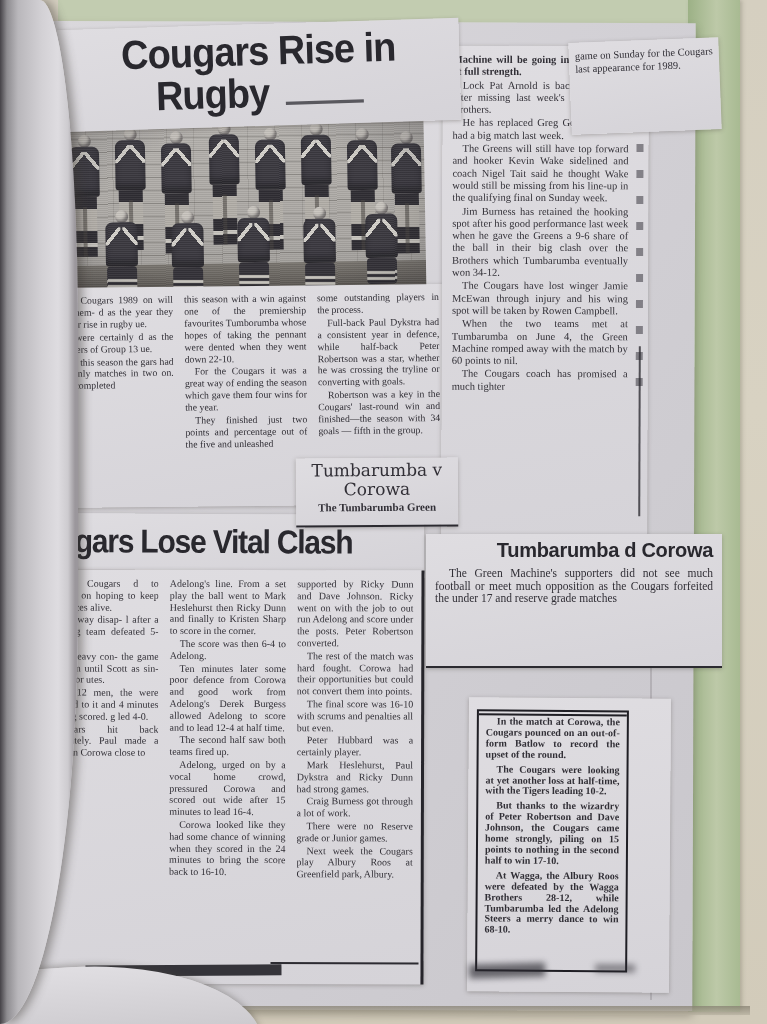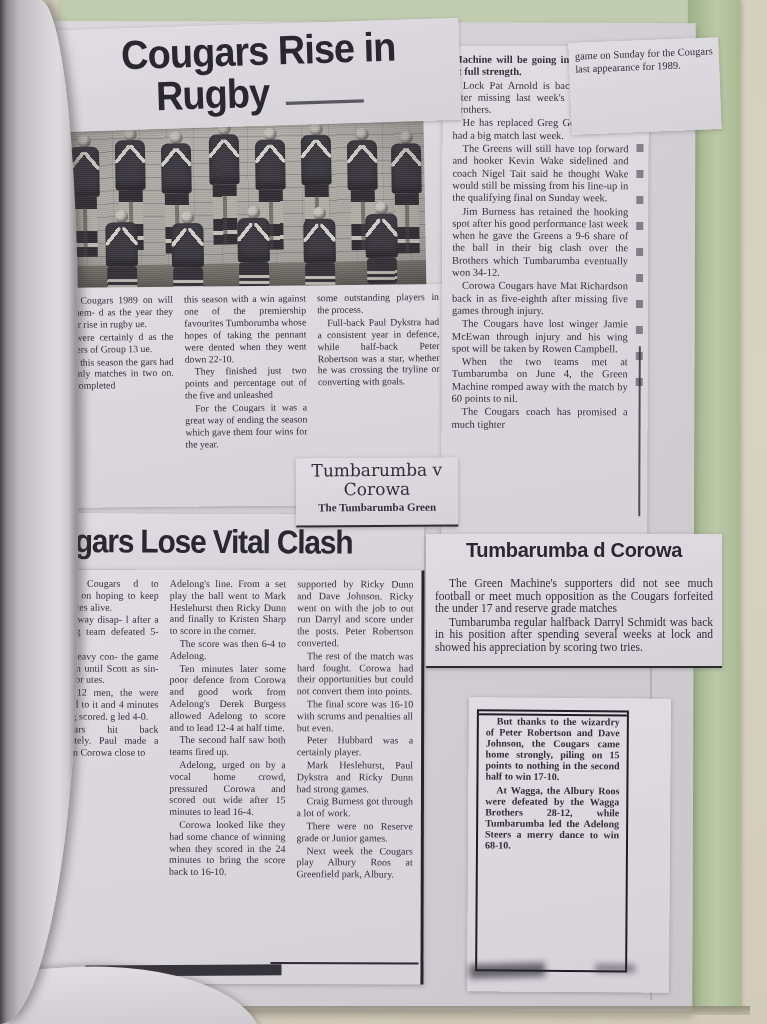--- a/index.html
+++ b/index.html
@@ -93,21 +93,21 @@
     padding:8px 8px 24px;display:flex;gap:11px;font-size:10px;line-height:11.8px;z-index:2;
     border-right:3px solid #26252b;box-sizing:border-box;}
   .clip-clash-cols .col{flex:1;overflow:hidden;}
   .clash-bottom-bar{position:absolute;left:52px;bottom:8px;width:196px;height:11px;
     background:#35343a;transform:rotate(-.5deg);}
   .clash-bottom-line{position:absolute;right:2px;bottom:20px;width:148px;height:2px;background:#2c2b31;}
   
   .clip-report{left:426px;top:534px;width:296px;height:134px;padding:5px 9px;z-index:2;
     font-size:11.5px;line-height:12.6px;border-bottom:2px solid #2b2a30;box-sizing:border-box;overflow:hidden;}
   .h-report{font-family:"Liberation Sans",sans-serif;font-weight:900;font-size:20px;line-height:22px;
-    text-align:center;letter-spacing:-.3px;margin-bottom:16px;color:#29282e;}
+    text-align:right;letter-spacing:-.3px;margin-bottom:6px;color:#29282e;}
   .clip-report p{text-indent:14px;}
   .clip-report p:first-child{text-indent:14px;}
   
   .clip-roundup{left:468px;top:698px;width:202px;height:294px;transform:rotate(.4deg);z-index:2;}
   .roundup-frame{position:absolute;left:8px;top:12px;width:152px;height:262px;
     border:2px solid #1f1e24;padding:5px 7px;box-sizing:border-box;overflow:hidden;
     font-weight:bold;font-size:10px;line-height:10.9px;}
   .roundup-frame::before{content:"";position:absolute;left:0;right:0;top:2px;height:2px;background:#1f1e24;}
   .roundup-frame p{text-indent:11px;margin:0 0 4px;text-align:justify;}
   .smudge{position:absolute;left:2px;bottom:14px;width:76px;height:14px;background:#2a2930;
@@ -206,42 +206,42 @@
   </div>
 
   <div class="clip clip-rise-cols newsprint">
     <div class="col">
         <p>orowa Cougars 1989 on will be remem- d as the year they ed their rise in rugby ue.</p>
         <p>ey were certainly d as the big overs of Group 13 ue.</p>
         <p>fore this season the gars had won only matches in two on. They completed</p>
       </div>
     <div class="col">
         <p>this season with a win against one of the premiership favourites Tumborumba whose hopes of taking the pennant were dented when they went down 22-10.</p>
+        <p>For the Cougars it was a great way of ending the season which gave them four wins for the year.</p>
         <p>They finished just two points and percentage out of the five and unleashed</p>
-        <p>For the Cougars it was a great way of ending the season which gave them four wins for the year.</p>
       </div>
     <div class="col">
         <p>some outstanding players in the process.</p>
         <p>Full-back Paul Dykstra had a consistent year in defence, while half-back Peter Robertson was a star, whether he was crossing the tryline or converting with goals.</p>
+        <p>Robertson was a key in the Cougars' last-round win and finished—the season with 34 goals — fifth in the group.</p>
       </div>
   </div>
 
   <div class="clip clip-caption">
     <div class="caption-title">Tumbarumba v Corowa</div>
     <div class="caption-lead">The Tumbarumba Green</div>
   </div>
 
   <div class="clip clip-preview newsprint">
     <div>
         <p>Machine will be going into the match at full strength.</p>
         <p>Lock Pat Arnold is back in the side after missing last week's game against Brothers.</p>
         <p>He has replaced Greg Goldspink who had a big match last week.</p>
         <p>The Greens will still have top forward and hooker Kevin Wake sidelined and coach Nigel Tait said he thought Wake would still be missing from his line-up in the qualifying final on Sunday week.</p>
         <p>Jim Burness has retained the hooking spot after his good performance last week when he gave the Greens a 9-6 share of the ball in their big clash over the Brothers which Tumbarumba eventually won 34-12.</p>
-        <p>Corowa Cougars have Mat Richardson back in as five-eighth after missing five games through injury.</p>
         <p>The Cougars have lost winger Jamie McEwan through injury and his wing spot will be taken by Rowen Campbell.</p>
         <p>When the two teams met at Tumbarumba on June 4, the Green Machine romped away with the match by 60 points to nil.</p>
         <p>The Cougars coach has promised a much tighter</p>
       </div>
     <div class="frag-dashes"></div>
     <div class="frag-line"></div>
   </div>
 
   <div class="clip clip-frag-top newsprint">
     <p>game on Sunday for the Cougars last appearance for 1989.</p>
@@ -261,43 +261,44 @@
       </div>
     <div class="col">
         <p>Adelong's line. From a set play the ball went to Mark Heslehurst then Ricky Dunn and finally to Kristen Sharp to score in the corner.</p>
         <p>The score was then 6-4 to Adelong.</p>
         <p>Ten minutes later some poor defence from Corowa and good work from Adelong's Derek Burgess allowed Adelong to score and to lead 12-4 at half time.</p>
         <p>The second half saw both teams fired up.</p>
         <p>Adelong, urged on by a vocal home crowd, pressured Corowa and scored out wide after 15 minutes to lead 16-4.</p>
         <p>Corowa looked like they had some chance of winning when they scored in the 24 minutes to bring the score back to 16-10.</p>
       </div>
     <div class="col">
-        <p>supported by Ricky Dunn and Dave Johnson. Ricky went on with the job to out run Darryl and score under the posts. Peter Robertson converted.</p>
+        <p>supported by Ricky Dunn and Dave Johnson. Ricky went on with the job to out run Adelong and score under the posts. Peter Robertson converted.</p>
         <p>The rest of the match was hard fought. Corowa had their opportunities but could not convert them into points.</p>
         <p>The final score was 16-10 with scrums and penalties all but even.</p>
         <p>Peter Hubbard was a certainly player.</p>
         <p>Mark Heslehurst, Paul Dykstra and Ricky Dunn had strong games.</p>
         <p>Craig Burness got through a lot of work.</p>
         <p>There were no Reserve grade or Junior games.</p>
         <p>Next week the Cougars play Albury Roos at Greenfield park, Albury.</p>
       </div>
     <div class="clash-bottom-bar"></div>
     <div class="clash-bottom-line"></div>
   </div>
 
   <div class="clip clip-report newsprint">
     <div class="h-report">Tumbarumba d Corowa</div>
     <div>
         <p>The Green Machine's supporters did not see much football or meet much opposition as the Cougars forfeited the under 17 and reserve grade matches</p>
-        <p>Tumbarumba regular halfback Darryl Schmidt was back in his position after spending several weeks at lock and showed his appreciation by scoring two tries.</p>
       </div>
   </div>
 
   <div class="clip clip-roundup">
     <div class="roundup-frame">
+        <p>In the match at Corowa, the Cougars pounced on an out-of-form Batlow to record the upset of the round.</p>
+        <p>The Cougars were looking at yet another loss at half-time, with the Tigers leading 10-2.</p>
         <p>But thanks to the wizardry of Peter Robertson and Dave Johnson, the Cougars came home strongly, piling on 15 points to nothing in the second half to win 17-10.</p>
         <p>At Wagga, the Albury Roos were defeated by the Wagga Brothers 28-12, while Tumbarumba led the Adelong Steers a merry dance to win 68-10.</p>
       </div>
     <div class="smudge"></div>
     <div class="smudge2"></div>
   </div>
 
   <div class="left-page-bottom"></div>
   <div class="left-page"></div>
 

